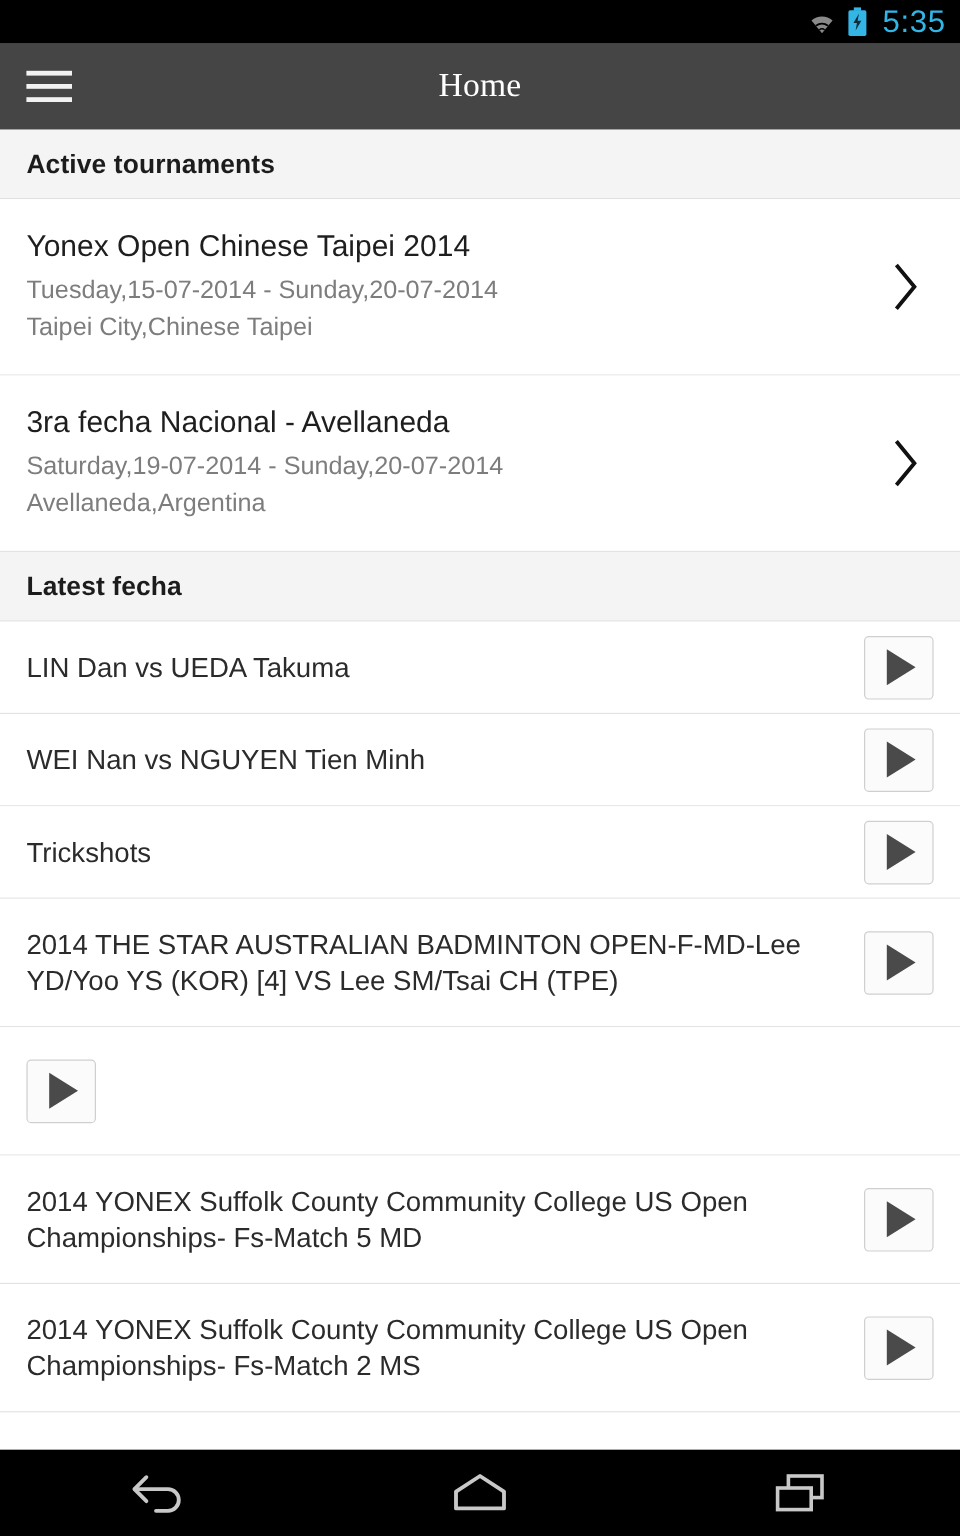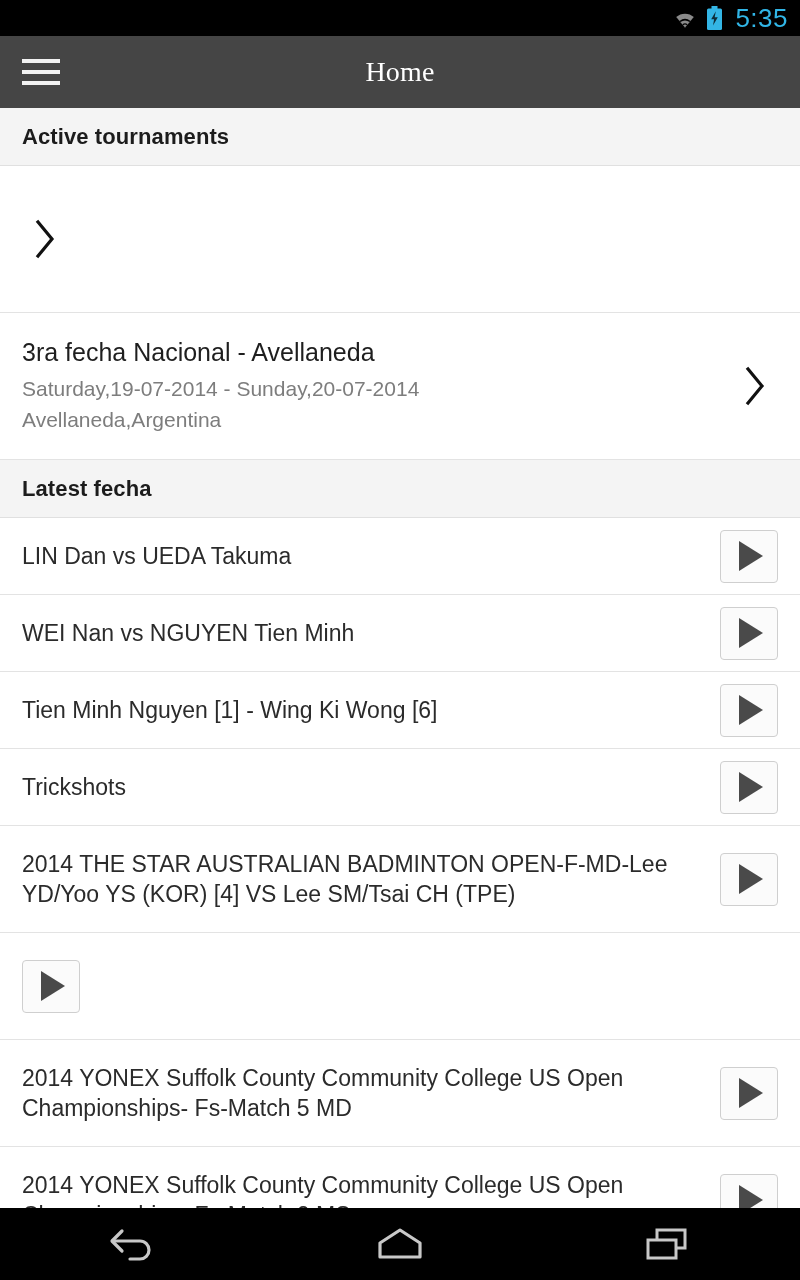--- a/index.html
+++ b/index.html
@@ -130,20 +130,25 @@
     <div class="actionbar-title">Home</div>
   </div>
 
   <div class="content">
 
     <div class="section-header">
       <span class="section-header-text">Active tournaments</span>
     </div>
 
     <div class="tournament-row">
+      <div class="tournament-main">
+        <div class="tournament-title">Yonex Open Chinese Taipei 2014</div>
+        <div class="tournament-dates">Tuesday,15-07-2014 - Sunday,20-07-2014</div>
+        <div class="tournament-place">Taipei City,Chinese Taipei</div>
+      </div>
       <div class="chevron">
         <svg width="26" height="46" viewBox="0 0 26 46">
             <polyline points="6,6 20,23 6,40" fill="none" stroke="#111" stroke-width="3.2" stroke-linecap="square" stroke-linejoin="miter"></polyline>
           </svg>
       </div>
     </div>
 
     <div class="tournament-row">
       <div class="tournament-main">
         <div class="tournament-title">3ra fecha Nacional - Avellaneda</div>
@@ -167,26 +172,20 @@
           <div class="play-tri"></div>
         </div>
     </div>
     <div class="video-row">
       <div class="video-title">WEI Nan vs NGUYEN Tien Minh</div>
       <div class="play-btn">
           <div class="play-tri"></div>
         </div>
     </div>
     <div class="video-row">
-      <div class="video-title">Tien Minh Nguyen [1] - Wing Ki Wong [6]</div>
-      <div class="play-btn">
-          <div class="play-tri"></div>
-        </div>
-    </div>
-    <div class="video-row">
       <div class="video-title">Trickshots</div>
       <div class="play-btn">
           <div class="play-tri"></div>
         </div>
     </div>
     <div class="video-row two-line">
       <div class="video-title">2014 THE STAR AUSTRALIAN BADMINTON OPEN-F-MD-Lee YD/Yoo YS (KOR) [4] VS Lee SM/Tsai CH (TPE)</div>
       <div class="play-btn">
           <div class="play-tri"></div>
         </div>

